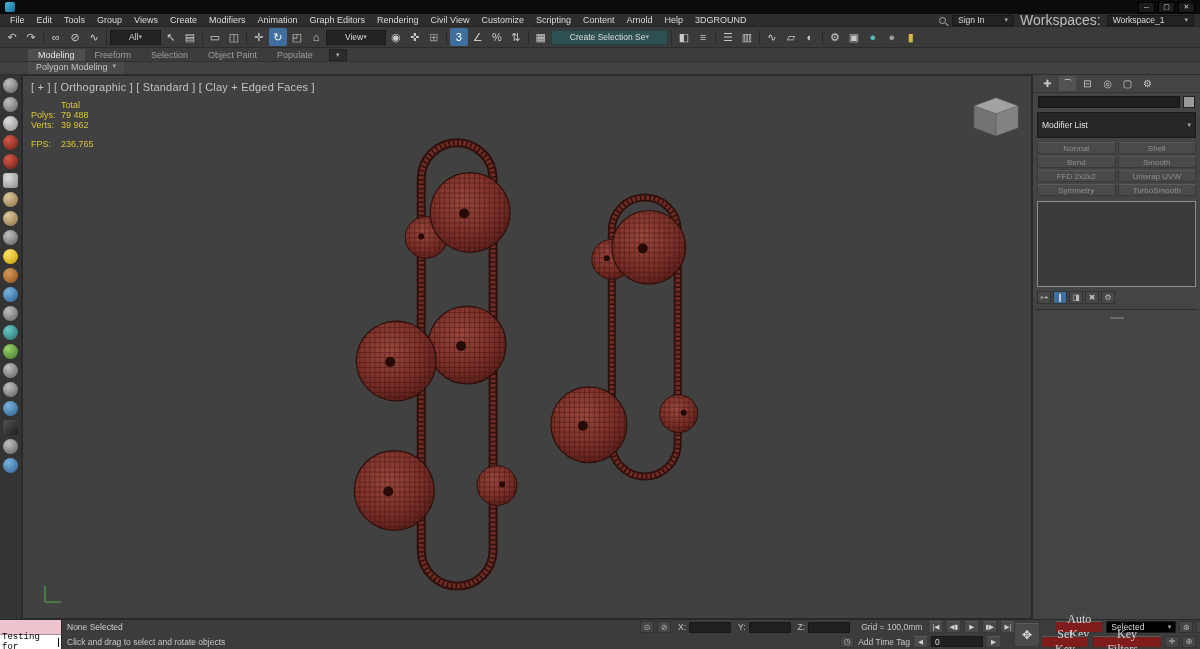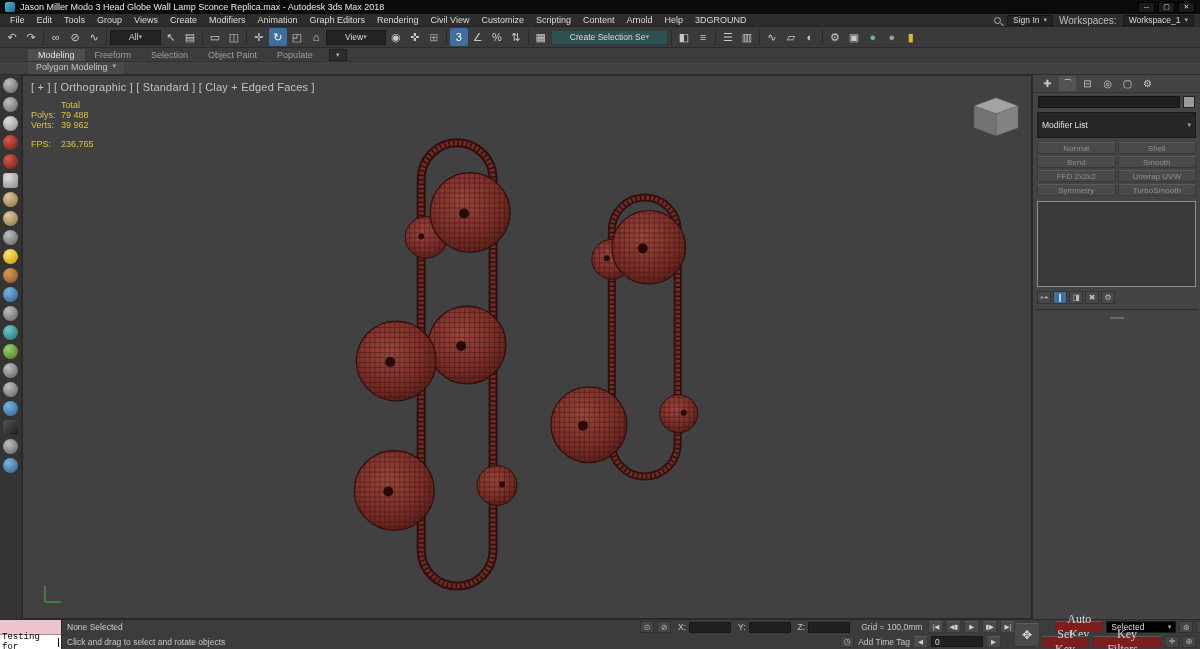--- a/index.html
+++ b/index.html
@@ -17,23 +17,23 @@
     font-size:7px;color:#cfcfcf;background:#1b1b1b;border:1px solid #000}
 
   
   .menubar{position:absolute;top:14px;left:0;right:0;height:13px;background:#2d2d2d;
     display:flex;align-items:center;padding-left:4px;font-size:9px;color:#dadada;border-bottom:1px solid #242424}
   .menu-item{padding:0 6px;height:100%;display:flex;align-items:center;white-space:nowrap}
   .menubar-right{margin-left:auto;display:flex;align-items:center;gap:6px;padding-right:6px}
   .mag{width:7px;height:7px;border:1px solid #aaa;border-radius:50%;position:relative}
   .mag::after{content:"";position:absolute;width:4px;height:1px;background:#aaa;
     transform:rotate(45deg);left:5px;top:6px}
-  .signin,.ws-dd{display:flex;align-items:center;gap:4px;background:#232323;border:1px solid #191919;
+  .signin,.ws-dd{display:flex;align-items:center;gap:20px;background:#232323;border:1px solid #191919;
     height:11px;padding:0 5px;font-size:8.5px}
-  .ws-label{font-size:10px;color:#bdbdbd}
+  .ws-label{font-size:14px;color:#bdbdbd}
   .arr{font-size:7px;color:#a8a8a8}
 
   
   .toolbar{position:absolute;top:27px;left:0;right:0;height:21px;background:#3a3a3a;
     display:flex;align-items:center;gap:1px;padding:0 3px;border-bottom:1px solid #2b2b2b}
   .tbtn{width:18px;height:18px;display:flex;align-items:center;justify-content:center;
     font-size:11px;color:#c9c9c9;border-radius:2px;flex:none}
   .tbtn.active{background:#3f6fa0;color:#fff}
   .tbtn.teal{color:#52b8b8}.tbtn.gold{color:#d8b93c}.tbtn.dim{color:#9a9a9a}
   .tsep{width:1px;height:15px;background:#2a2a2a;margin:0 2px;flex:none}
@@ -138,21 +138,20 @@
   .att{display:flex;align-items:center;gap:4px;color:#c6c6c6;flex:none}
   button{cursor:default}
 </style>
 </head>
 <body>
 
 <div id="app">
 
   <header class="titlebar">
     <span class="logo"></span>
-    <span>Jason Miller Modo 3 Head Globe Wall Lamp Sconce Replica.max - Autodesk 3ds Max 2018</span>
     <span class="win-btns">
       <span class="win-btn">─</span>
       <span class="win-btn">▢</span>
       <span class="win-btn">✕</span>
     </span>
   </header>
 
   <nav class="menubar">
     <span class="menu-item">File</span>
     <span class="menu-item">Edit</span>

